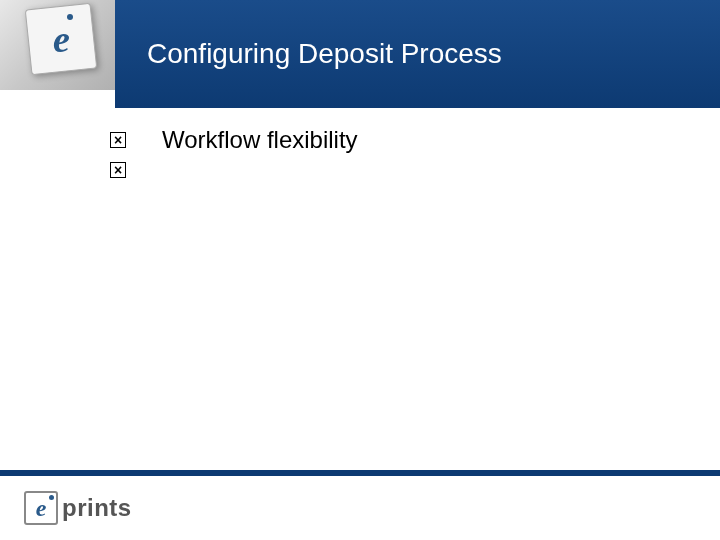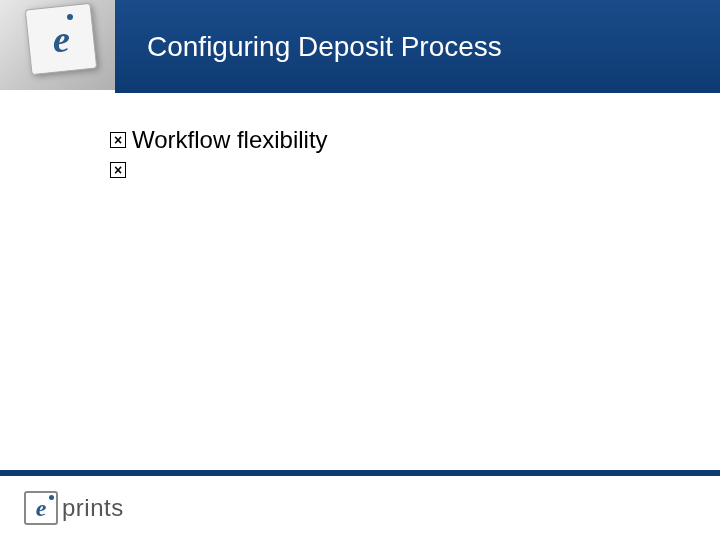--- a/index.html
+++ b/index.html
@@ -59,21 +59,21 @@
     position: absolute;
     top: -3px;
     right: -3px;
     width: 6px;
     height: 6px;
     background: #2a5a8a;
     border-radius: 50%;
   }
   .header-right {
     flex: 1;
-    height: 93px;
+    height: 108px;
     background: linear-gradient(to bottom, #1a4c8a 0%, #0d3a72 100%);
     display: flex;
     align-items: center;
     padding-left: 32px;
   }
   .title {
     color: #ffffff;
     font-size: 28px;
     font-weight: normal;
   }
@@ -96,20 +96,21 @@
     flex-shrink: 0;
   }
   .bullet-x {
     font-size: 14px;
     line-height: 1;
     font-weight: bold;
   }
   .bullet-text {
     font-size: 24px;
     color: #000;
+    margin-left: 30px;
   }
   .footer {
     position: absolute;
     bottom: 0;
     left: 0;
     width: 100%;
     height: 70px;
     border-top: 6px solid #0d3a72;
     display: flex;
     align-items: center;
@@ -143,20 +144,21 @@
     right: 2px;
     width: 5px;
     height: 5px;
     background: #2a5a8a;
     border-radius: 50%;
   }
   .footer-logo-text {
     font-size: 24px;
     color: #555;
     letter-spacing: 0.5px;
+    font-weight: bold;
   }
 </style>
 </head>
 <body>
 
 <div class="header">
   <div class="header-bg">
     <div class="header-left">
       <div class="logo-tile">
         <span class="logo-e">e</span>

